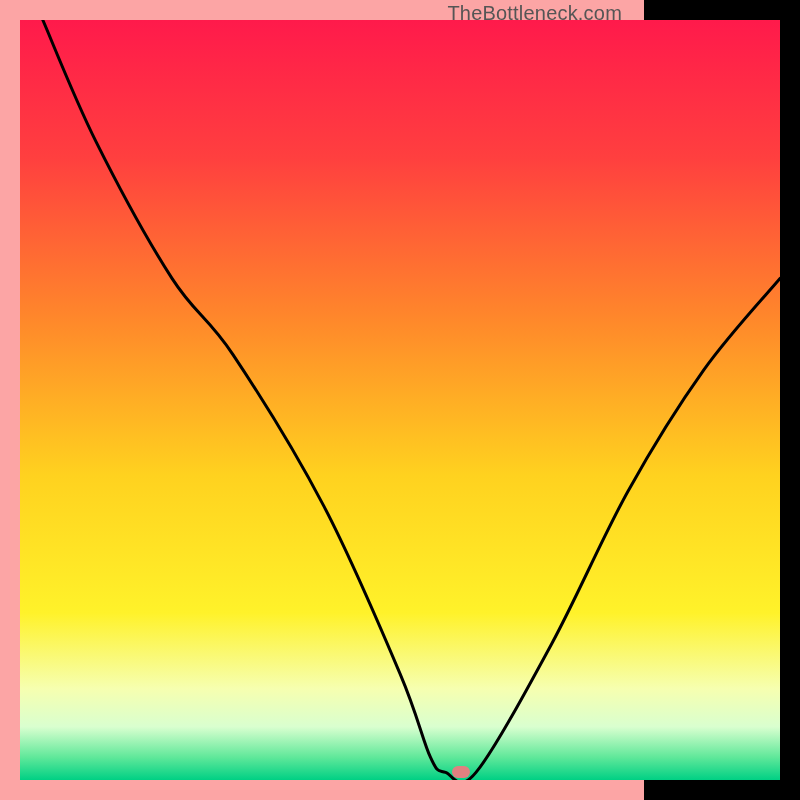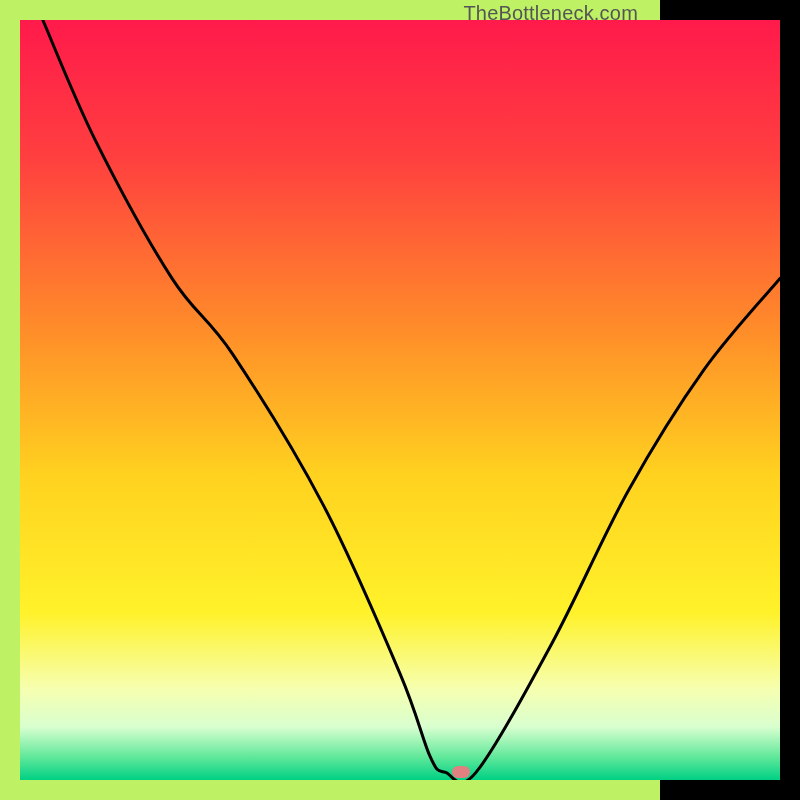--- a/index.html
+++ b/index.html
@@ -10,22 +10,21 @@
     background: #000;
     overflow: hidden;
     font-family: Arial, Helvetica, sans-serif;
   }
   .frame {
     position: absolute;
     left: 0;
     top: 0;
     width: 644px;
     height: 800px;
-    background: #bef264;
-    padding-left: 16px;
+    background: #fca5a5;
   }
   .plot-area {
     position: absolute;
     left: 20px;
     top: 20px;
     width: 760px;
     height: 760px;
     overflow: hidden;
   }
   .gradient-bg {

